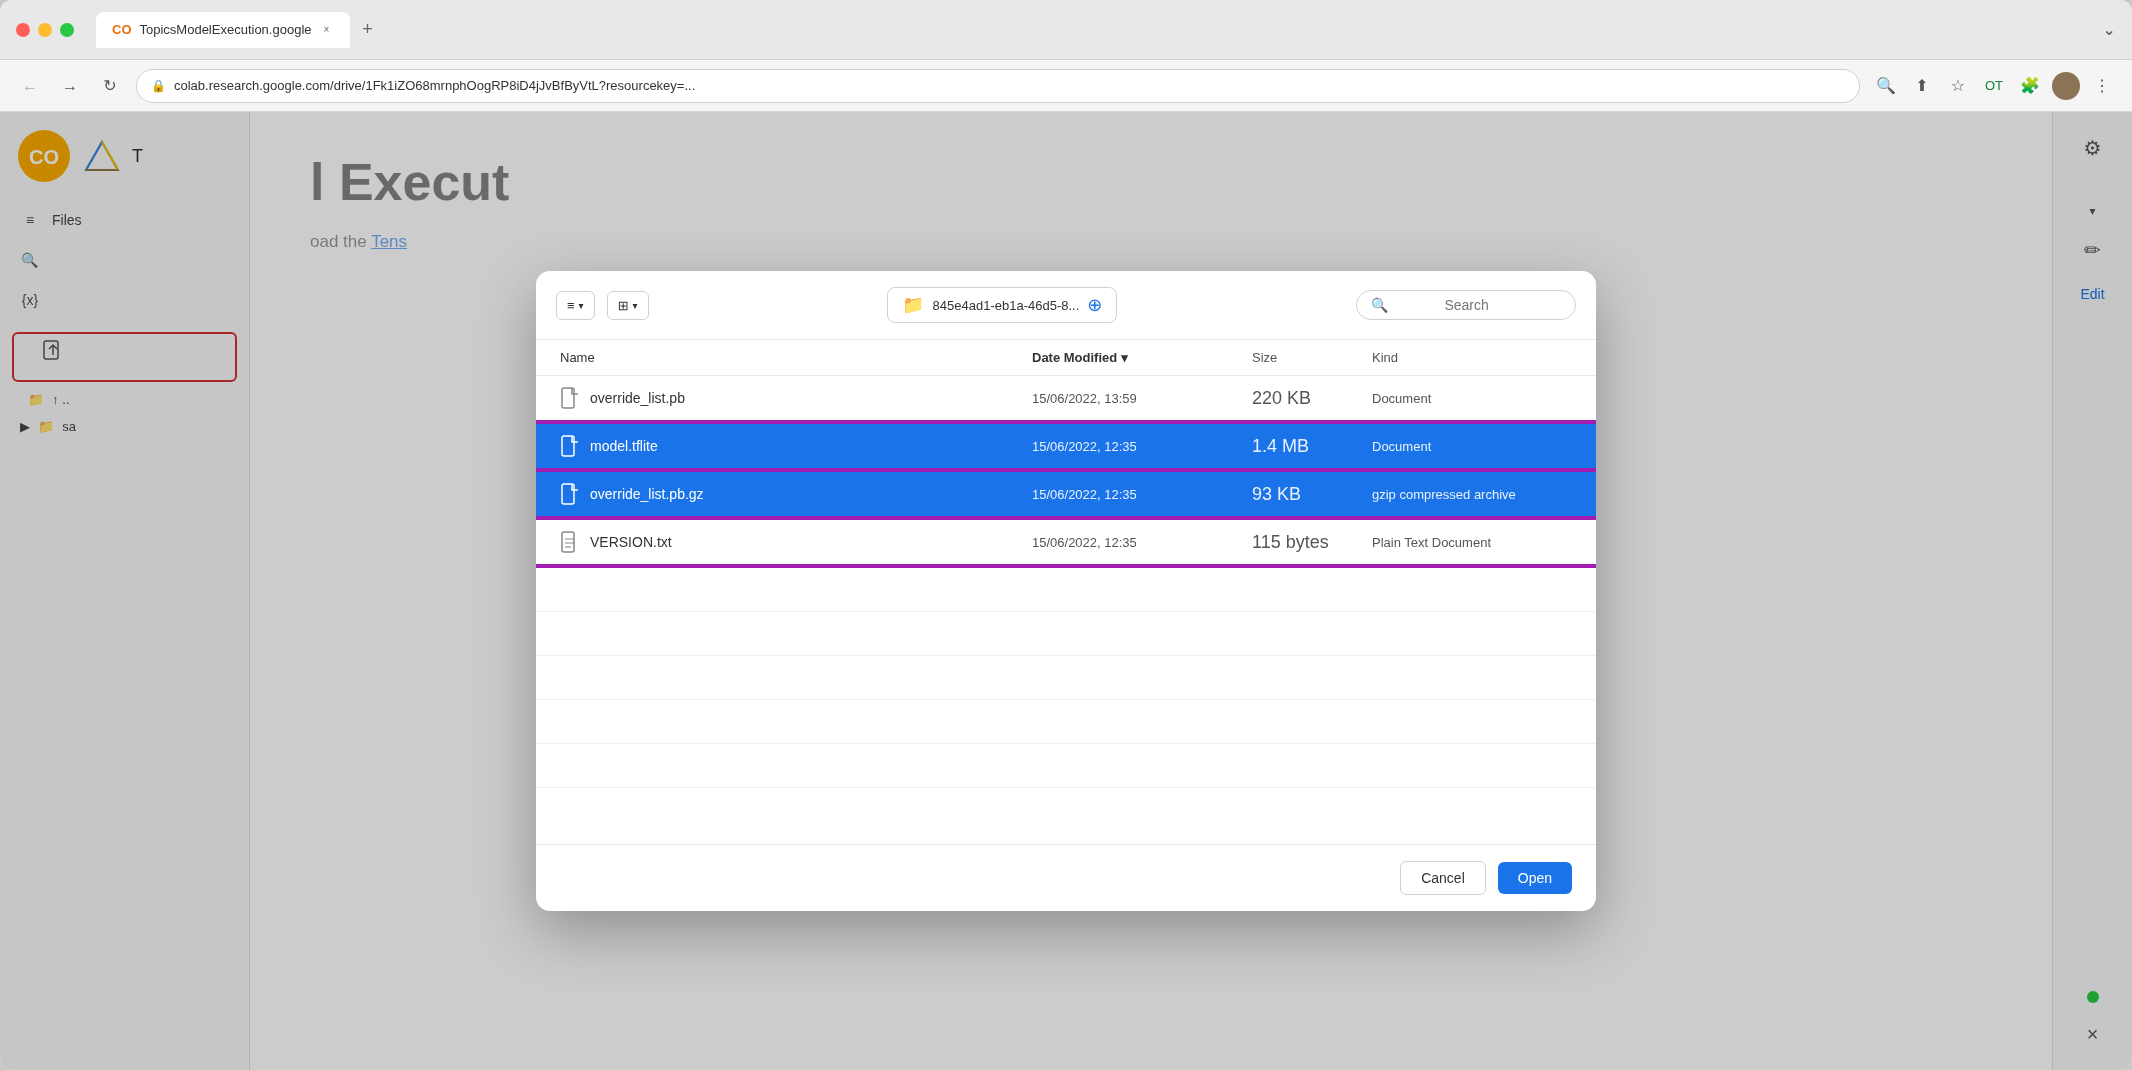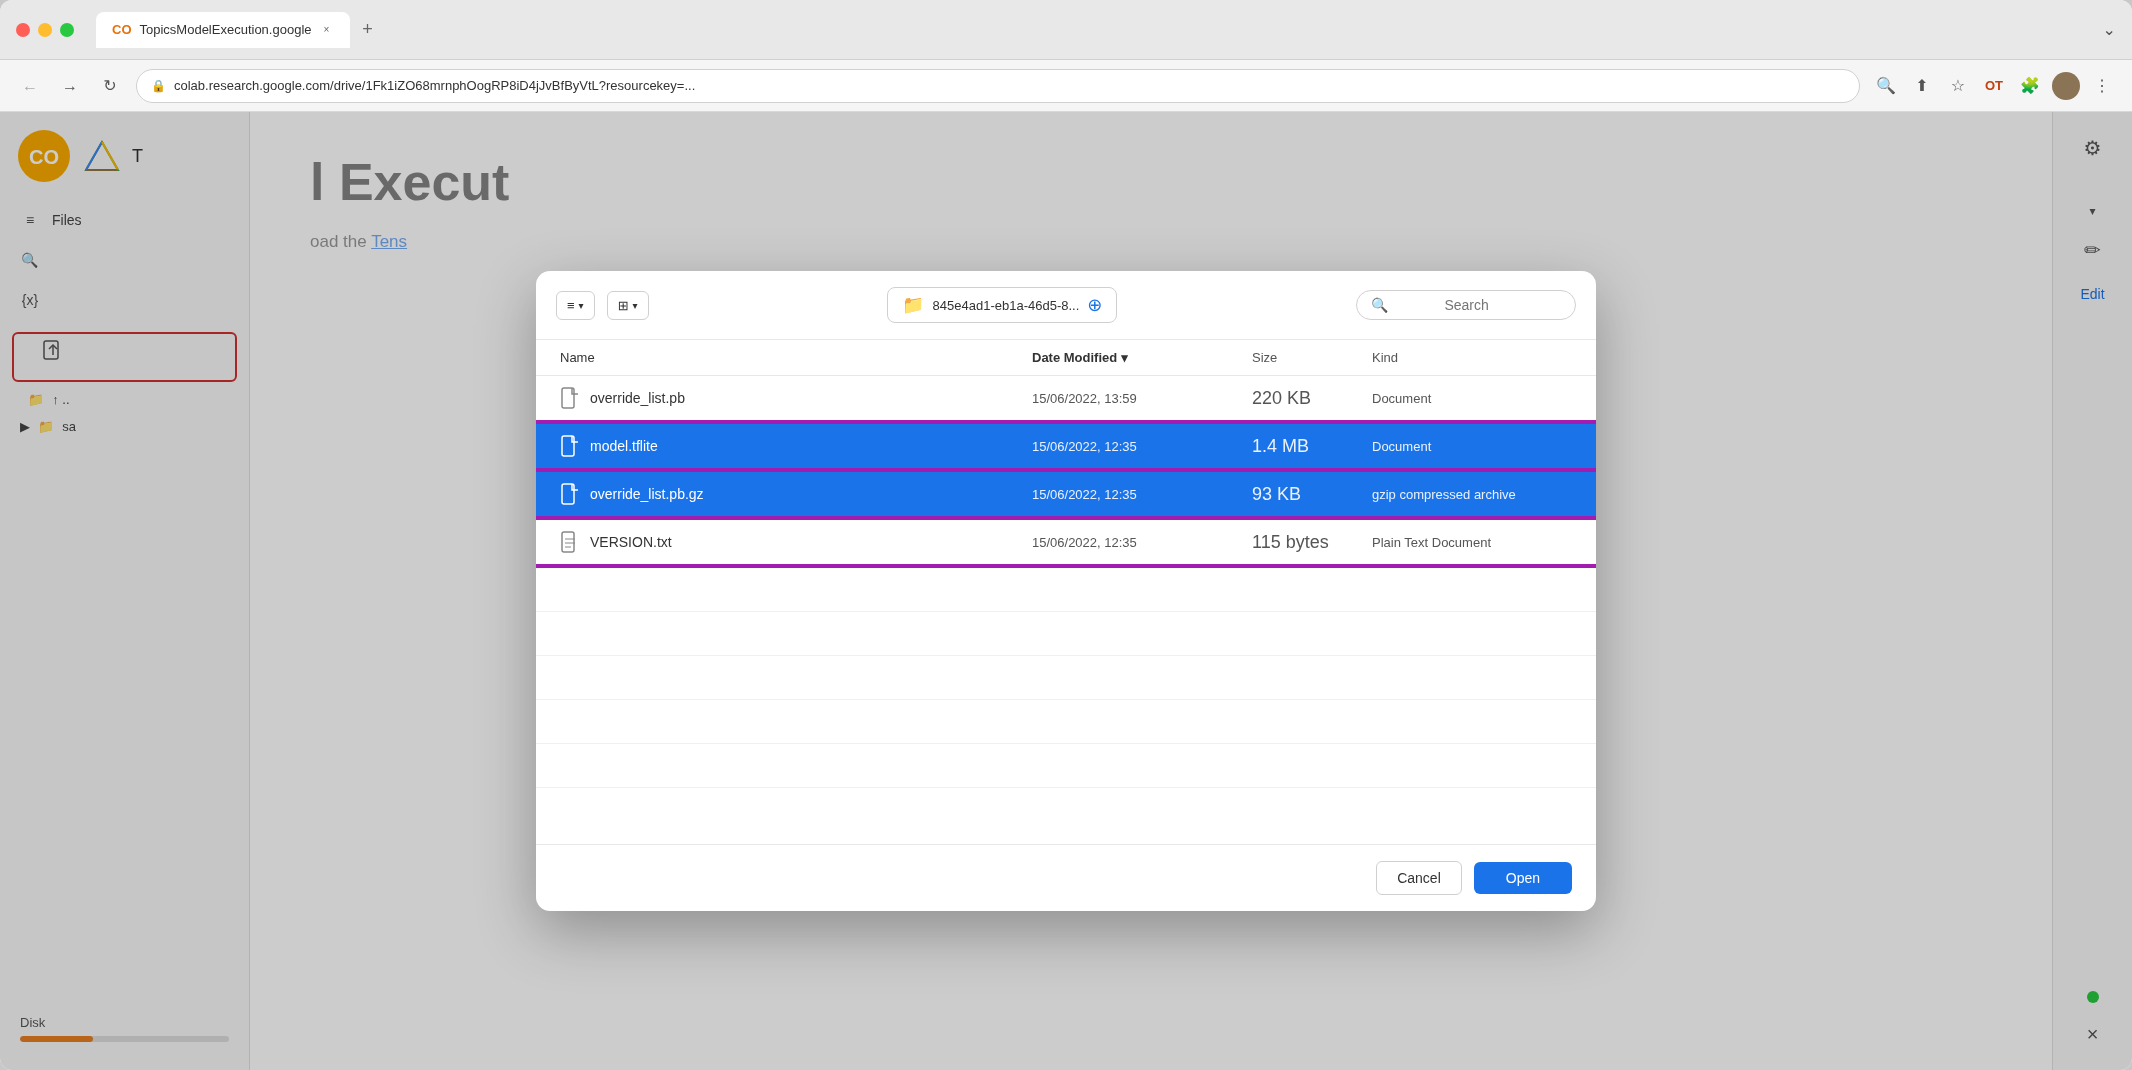--- a/index.html
+++ b/index.html
@@ -516,21 +516,21 @@
       padding: 8px 20px;
       border: 1px solid #d0d0d0;
       border-radius: 6px;
       background: white;
       font-size: 14px;
       color: #333;
       cursor: pointer;
     }
 
     .btn-open {
-      padding: 8px 32px;
+      padding: 8px 20px;
       border: none;
       border-radius: 6px;
       background: #1a73e8;
       font-size: 14px;
       font-weight: 500;
       color: white;
       cursor: pointer;
     }
 
     .chevron-down {
@@ -578,21 +578,21 @@
     <div class="browser-actions">
       <div class="browser-action-btn">
         <span>🔍</span>
       </div>
       <div class="browser-action-btn">
         <span>⬆</span>
       </div>
       <div class="browser-action-btn">
         <span>☆</span>
       </div>
-      <div class="browser-action-btn" style="font-size:13px; font-weight:700; color:#c2410c;">
+      <div class="browser-action-btn" style="font-size:13px; font-weight:400; color:#15803d;">
         <span>OT</span>
       </div>
       <div class="browser-action-btn">
         <span>🧩</span>
       </div>
       <div class="browser-action-btn">
         <div style="width:28px;height:28px;border-radius:50%;background:#8B7355;overflow:hidden;"></div>
       </div>
       <div class="browser-action-btn">
         <span>⋮</span>
@@ -653,26 +653,20 @@
           <span>📁</span>
           <span>↑ ..</span>
         </div>
         <div class="sidebar-file-item" style="padding-left:20px;">
           <span>▶</span>
           <span>📁</span>
           <span>sa</span>
         </div>
       </div>
 
-      <div class="disk-section">
-        <div class="disk-label">Disk</div>
-        <div class="disk-bar-bg">
-          <div class="disk-bar-fill"></div>
-        </div>
-      </div>
     </div>
 
     <div class="colab-main">
       <div class="colab-content-bg">
         <div class="colab-title">l Execut</div>
         <div class="colab-subtitle">
           <span>oad the</span>
           <span class="colab-link">Tens</span>
         </div>
       </div>

